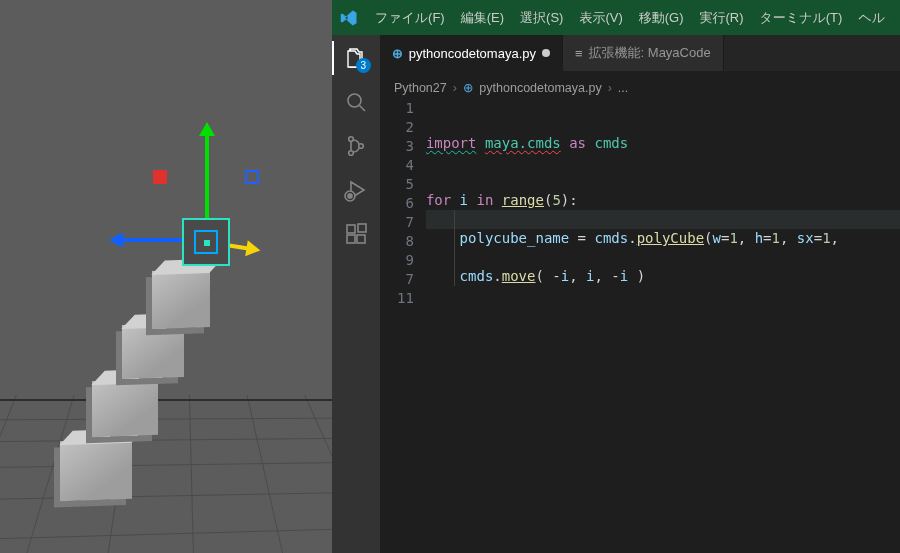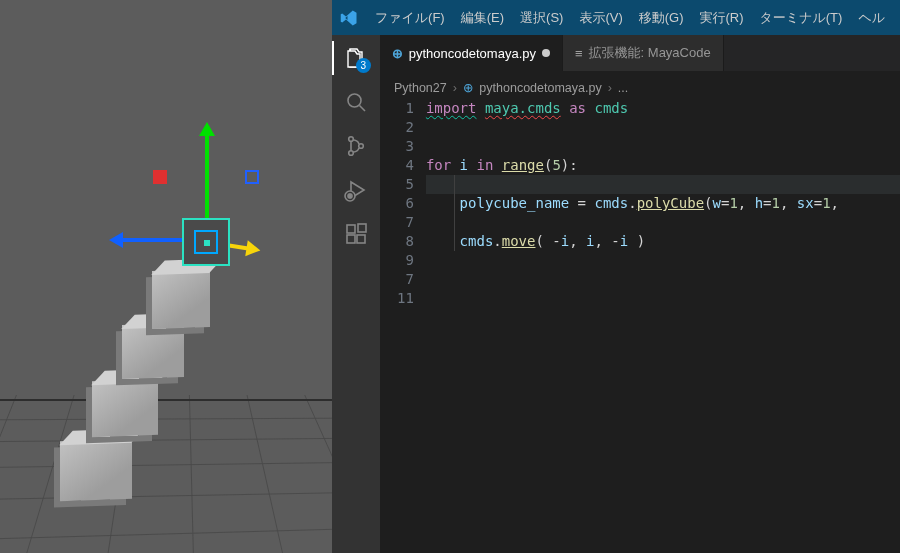--- a/index.html
+++ b/index.html
@@ -37,21 +37,21 @@
   .axis.x::after { content:""; position:absolute; left:-14px; top:-6px; border:8px solid transparent; border-right:14px solid #1060ff; }
   .axis.z { left:207px; top:240px; width:48px; height:4px; background:#f7d40a; transform: rotate(9deg); transform-origin:left center;}
   .axis.z::after { content:""; position:absolute; right:-14px; top:-6px; border:8px solid transparent; border-left:14px solid #f7d40a; }
 
   .plane-handle { position:absolute; width:14px; height:14px; }
   .ph-red  { left:153px; top:170px; background:#e03030; }
   .ph-blue { left:245px; top:170px; border:2px solid #2060ff; }
 
   
   .vscode { flex:1; display:flex; flex-direction:column; background:#1e1e1e; color:#cccccc; font-size:13px; }
-  .titlebar { height:35px; background:#0c4a6e; display:flex; align-items:center; padding:0 8px; gap:2px; color:#cccccc; }
+  .titlebar { height:35px; background:#14532d; display:flex; align-items:center; padding:0 8px; gap:2px; color:#cccccc; }
   .titlebar .logo svg { width:18px; height:18px; display:block; }
   .menu-item { padding:4px 7px; border-radius:4px; white-space:nowrap; }
 
   .body { flex:1; display:flex; }
   .activitybar { width:48px; background:#333333; display:flex; flex-direction:column; align-items:center; padding-top:10px; gap:18px; }
   .activitybar .ab { width:26px; height:26px; color:#858585; position:relative; display:flex; align-items:center; justify-content:center; }
   .activitybar .ab.active { color:#ffffff; }
   .activitybar .ab.active::before { content:""; position:absolute; left:-11px; top:-4px; width:2px; height:34px; background:#ffffff; }
   .ab .badge { position:absolute; right:-2px; bottom:-2px; min-width:15px; height:15px; border-radius:8px; background:#007acc; color:#fff; font-size:10px; line-height:15px; text-align:center; padding:0 3px; }
 
@@ -63,21 +63,21 @@
   .tab .py-ico { color:#4ea5d9; font-weight:bold; }
   .tab .ext-ico { color:#a0a0a0; }
   .tab .vs-ico svg { width:14px; height:14px; display:block; }
 
   .breadcrumbs { height:24px; display:flex; align-items:flex-end; gap:6px; padding:0 14px; color:#9d9d9d; font-size:12.5px; background:#1e1e1e; }
   .breadcrumbs .sep { color:#6e6e6e; }
 
   .code { flex:1; display:flex; font-family:Consolas,Menlo,monospace; font-size:14px; line-height:19px; background:#1e1e1e; }
   .gutter { width:46px; text-align:right; color:#6e7681; padding:4px 12px 0 0; user-select:none; }
   .gutter div { height:19px; }
-  .lines { flex:1; padding-top:4px; position:relative; }
+  .lines { flex:1; padding-top:4px; position:relative;margin-top:35px; }
   .lines .line { height:19px; white-space:pre; }
   .hl { position:absolute; left:0; right:0; height:19px; background:#2a2d2e; }
   .indent-guide { position:absolute; top:80px; left:28px; width:1px; height:76px; background:#404040; }
 
   
   .kw  { color:#c586c0; }     
   .mod { color:#4ec9b0; }
   .id  { color:#9cdcfe; }
   .fn  { color:#dcdcaa;text-decoration:underline; }
   .num { color:#b5cea8; }

